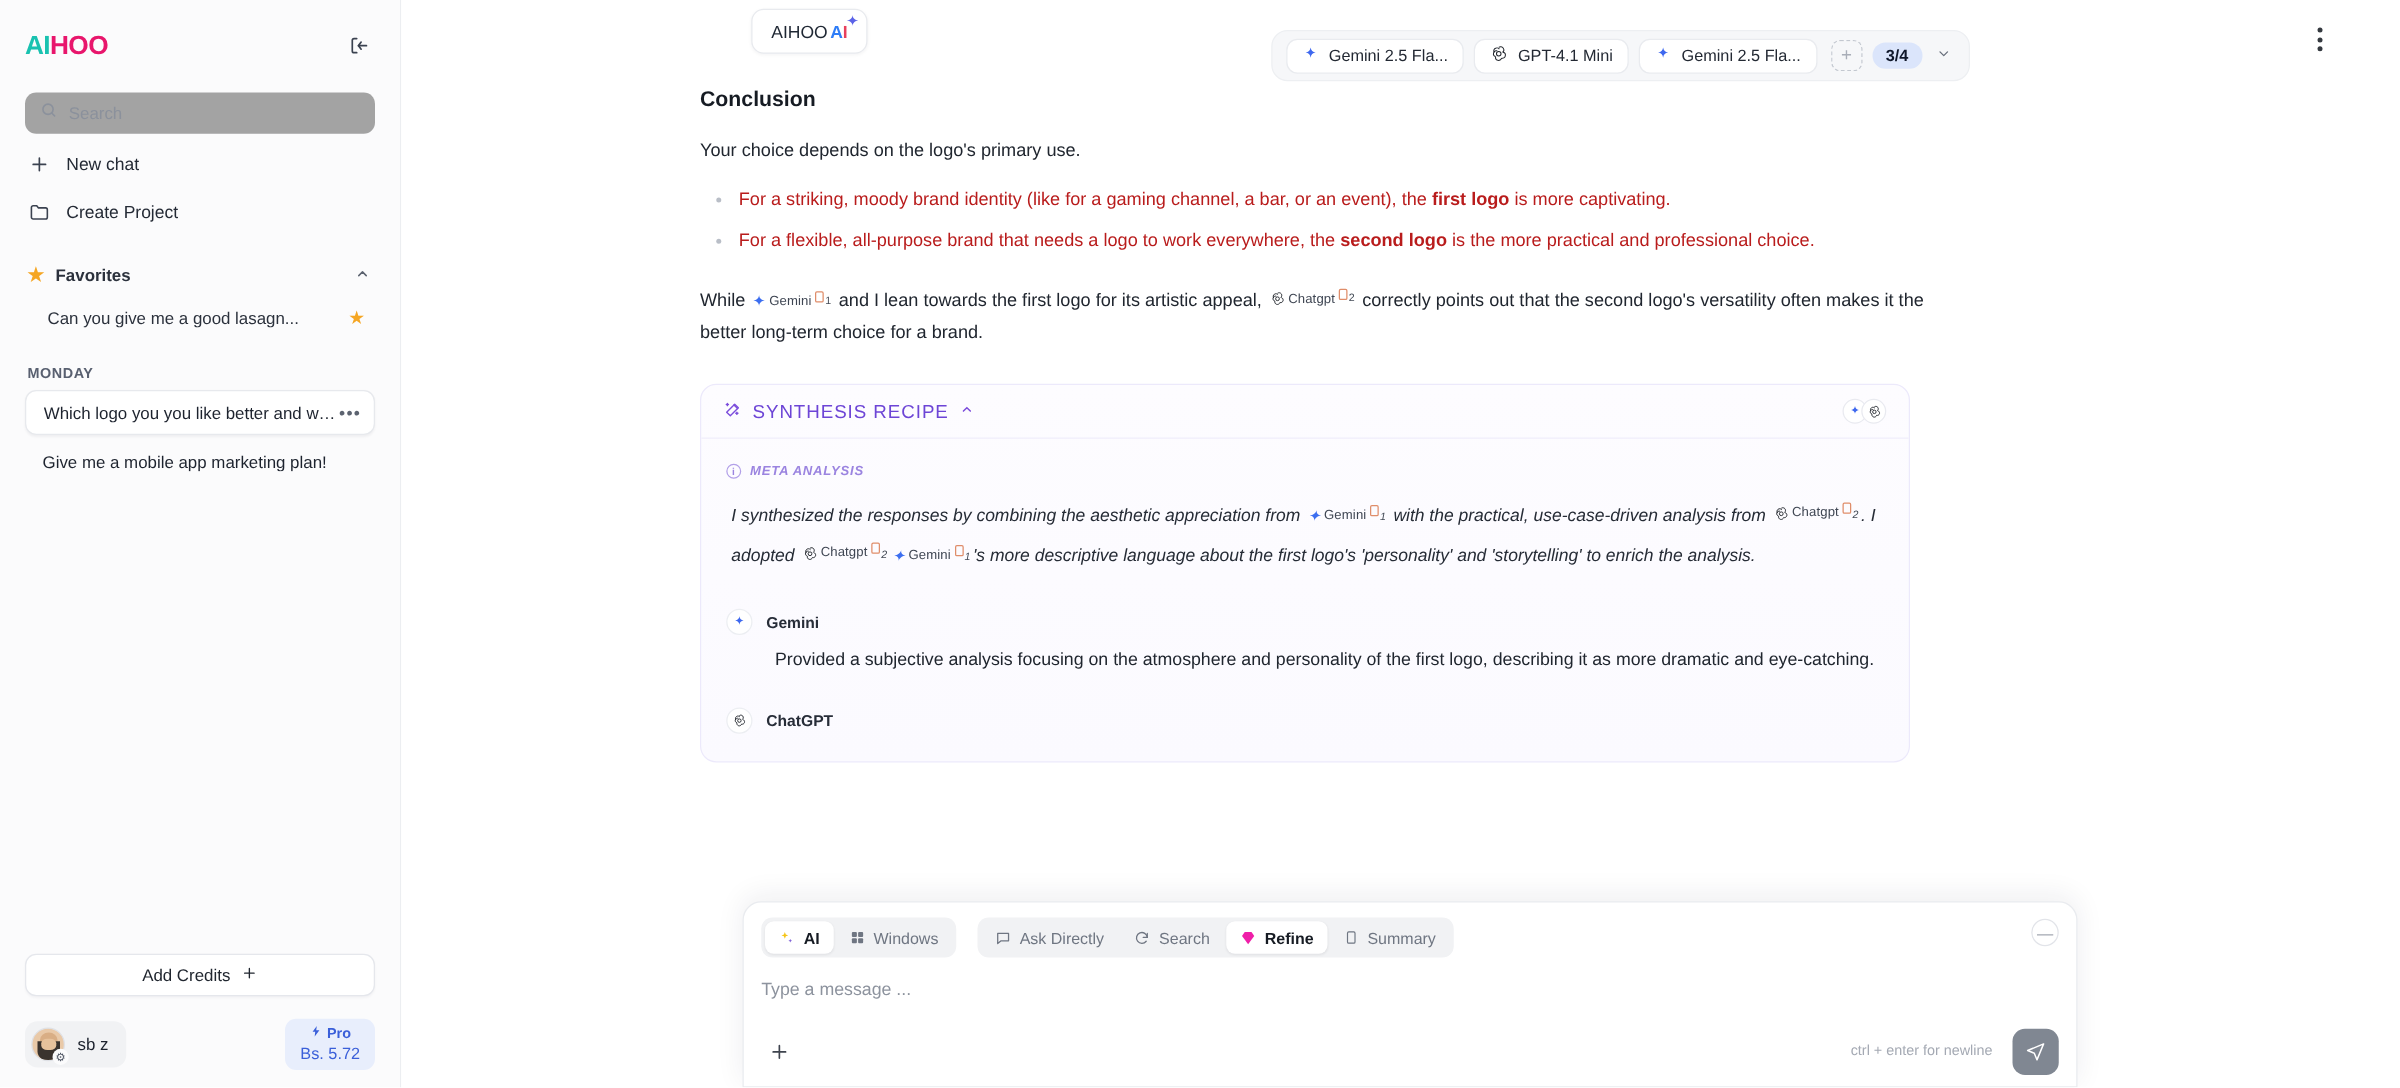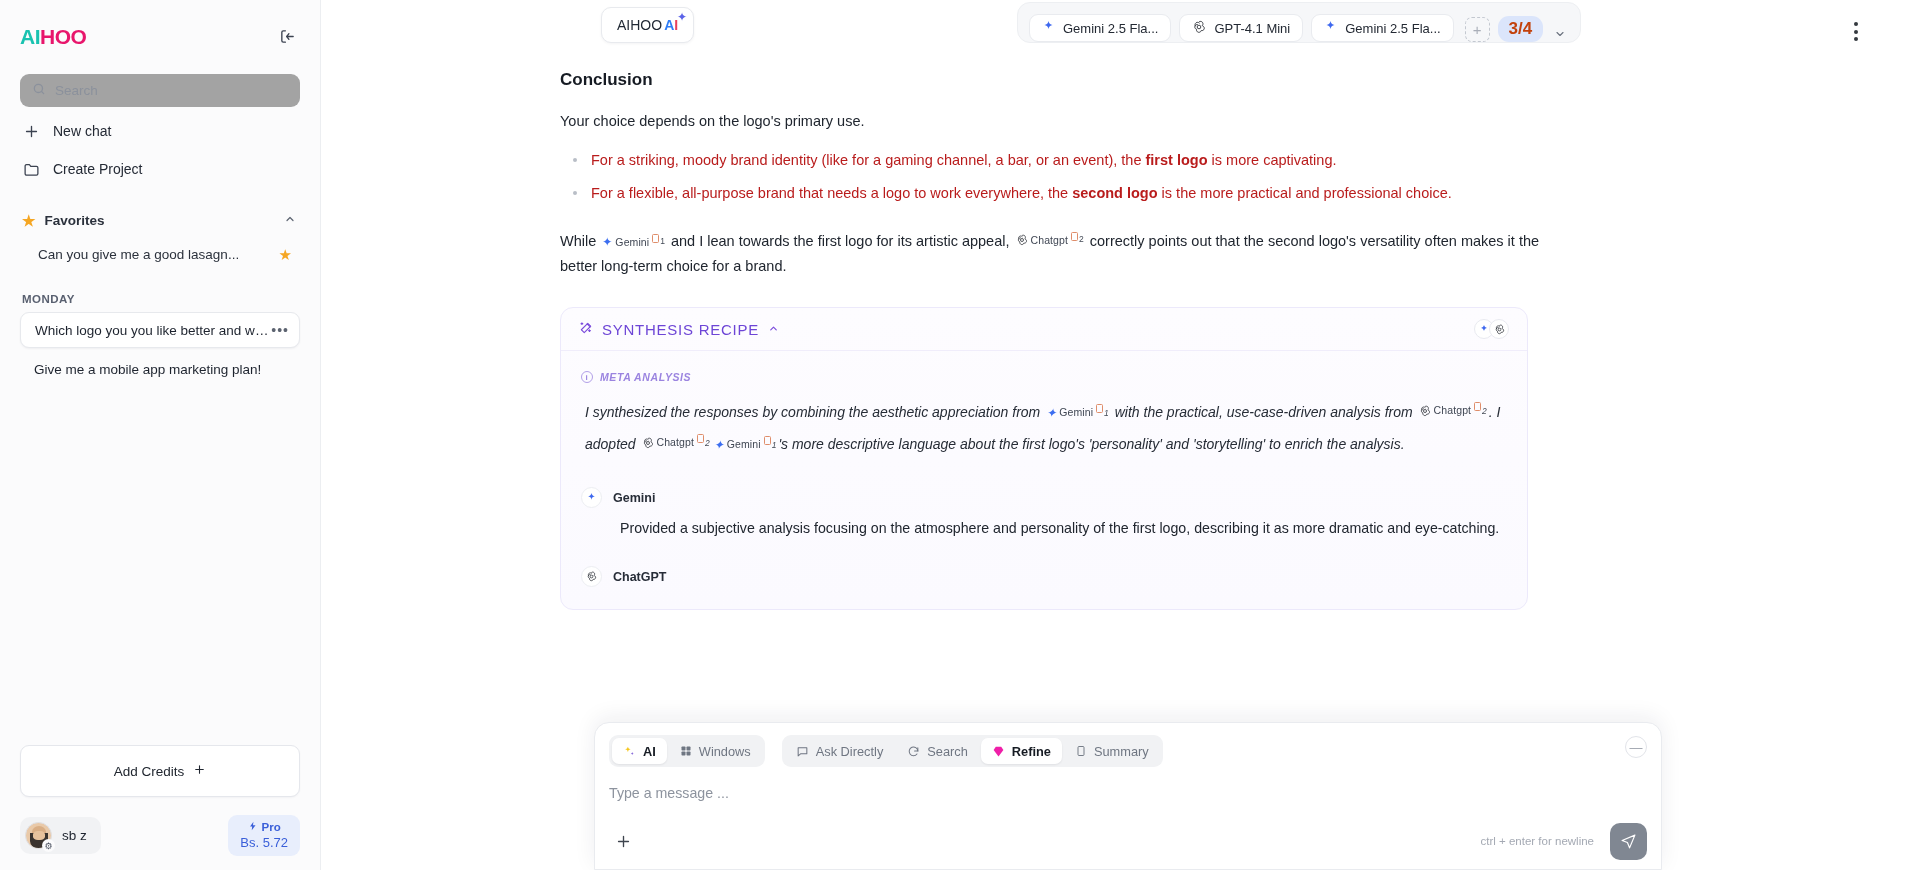--- a/index.html
+++ b/index.html
@@ -72,21 +72,21 @@
     display: flex; align-items: center; height: 36px;
     padding: 0 10px 0 14px; border-radius: 9px;
     font-size: 13.5px; color: #1d232e; cursor: pointer; margin-bottom: 3px;
   }
   .chat-item.active { background: #ffffff; border: 1px solid #e7e9ed; box-shadow: 0 1px 2px rgba(20,25,40,.05); }
   .chat-item .txt { flex: 1; white-space: nowrap; overflow: hidden; text-overflow: ellipsis; }
   .dots { color: #5c6370; font-size: 14px; letter-spacing: 1px; line-height: 1; }
 
   .sb-bottom { margin-top: auto; padding: 0 20px 14px 20px; }
   .add-credits {
-    height: 52px; border: 1px solid #e5e7ec; border-radius: 9px; background: #fff;
+    height: 34px; border: 1px solid #e5e7ec; border-radius: 9px; background: #fff;
     display: flex; align-items: center; justify-content: center; gap: 9px;
     font-size: 13.5px; color: #20262f; cursor: pointer; box-shadow: 0 1px 2px rgba(20,25,40,.04);
   }
   .user-row { display: flex; align-items: center; justify-content: space-between; margin-top: 18px; }
   .user-chip {
     display: flex; align-items: center; gap: 10px; padding: 5px 14px 5px 5px;
     border-radius: 10px; background: #f1f2f4; cursor: pointer;
   }
   .avatar {
     width: 27px; height: 27px; border-radius: 50%; position: relative;
@@ -118,37 +118,37 @@
     border: 1px solid #e8eaee; border-radius: 10px; background: #fff;
     padding: 9px 15px; font-size: 14px; color: #1f2733; cursor: pointer;
     box-shadow: 0 1px 3px rgba(20,25,40,.05); display: flex; align-items: center; gap: 2px;
   }
   .brand-btn .b-ai { font-weight: 600; }
   .brand-btn .b-ai .a { color: #2f7df7; }
   .brand-btn .b-ai .i { color: #e8405c; }
   .brand-btn .spark { position: absolute; right: 6px; top: 2px; color: #5b63e8; font-size: 12px; }
 
   .model-bar {
-    position: absolute; left: 696px; top: 2px;
+    position: absolute; left: 696px; top: 24px;
     background: #f6f7f9; border: 1px solid #edeff2; border-radius: 13px;
-    height: 41px; display: flex; align-items: flex-end; gap: 8px; padding: 0 11px;
+    height: 41px; display: flex; align-items: center; gap: 8px; padding: 0 11px;
   }
   .model-chip {
     display: flex; align-items: center; gap: 8px;
     background: #fff; border: 1px solid #e9ebef; border-radius: 9px;
     height: 28px; padding: 0 12px; font-size: 13px; color: #232933; cursor: pointer;
     white-space: nowrap;
   }
   .add-model {
     width: 25px; height: 25px; border: 1.4px dashed #c3c8d0; border-radius: 7px;
     display: flex; align-items: center; justify-content: center;
     color: #a9aeb8; font-size: 15px; cursor: pointer; margin-left: 3px;
   }
   .count-pill {
-    background: #dbe5fb; color: #c2410c; font-size: 17px; font-weight: 700;
+    background: #dbe5fb; color: #0f172a; font-size: 13px; font-weight: 700;
     border-radius: 11px; padding: 3px 11px; cursor: pointer;
   }
   .bar-chev { color: #6a717e; font-size: 11px; cursor: pointer; padding: 0 3px; }
 
   .kebab {
     position: absolute; right: 56px; top: 16px;
     display: flex; flex-direction: column; gap: 3.5px; cursor: pointer;
     padding: 6px; border-radius: 7px;
   }
   .kebab i { width: 4px; height: 4px; border-radius: 50%; background: #34393f; display: block; }

